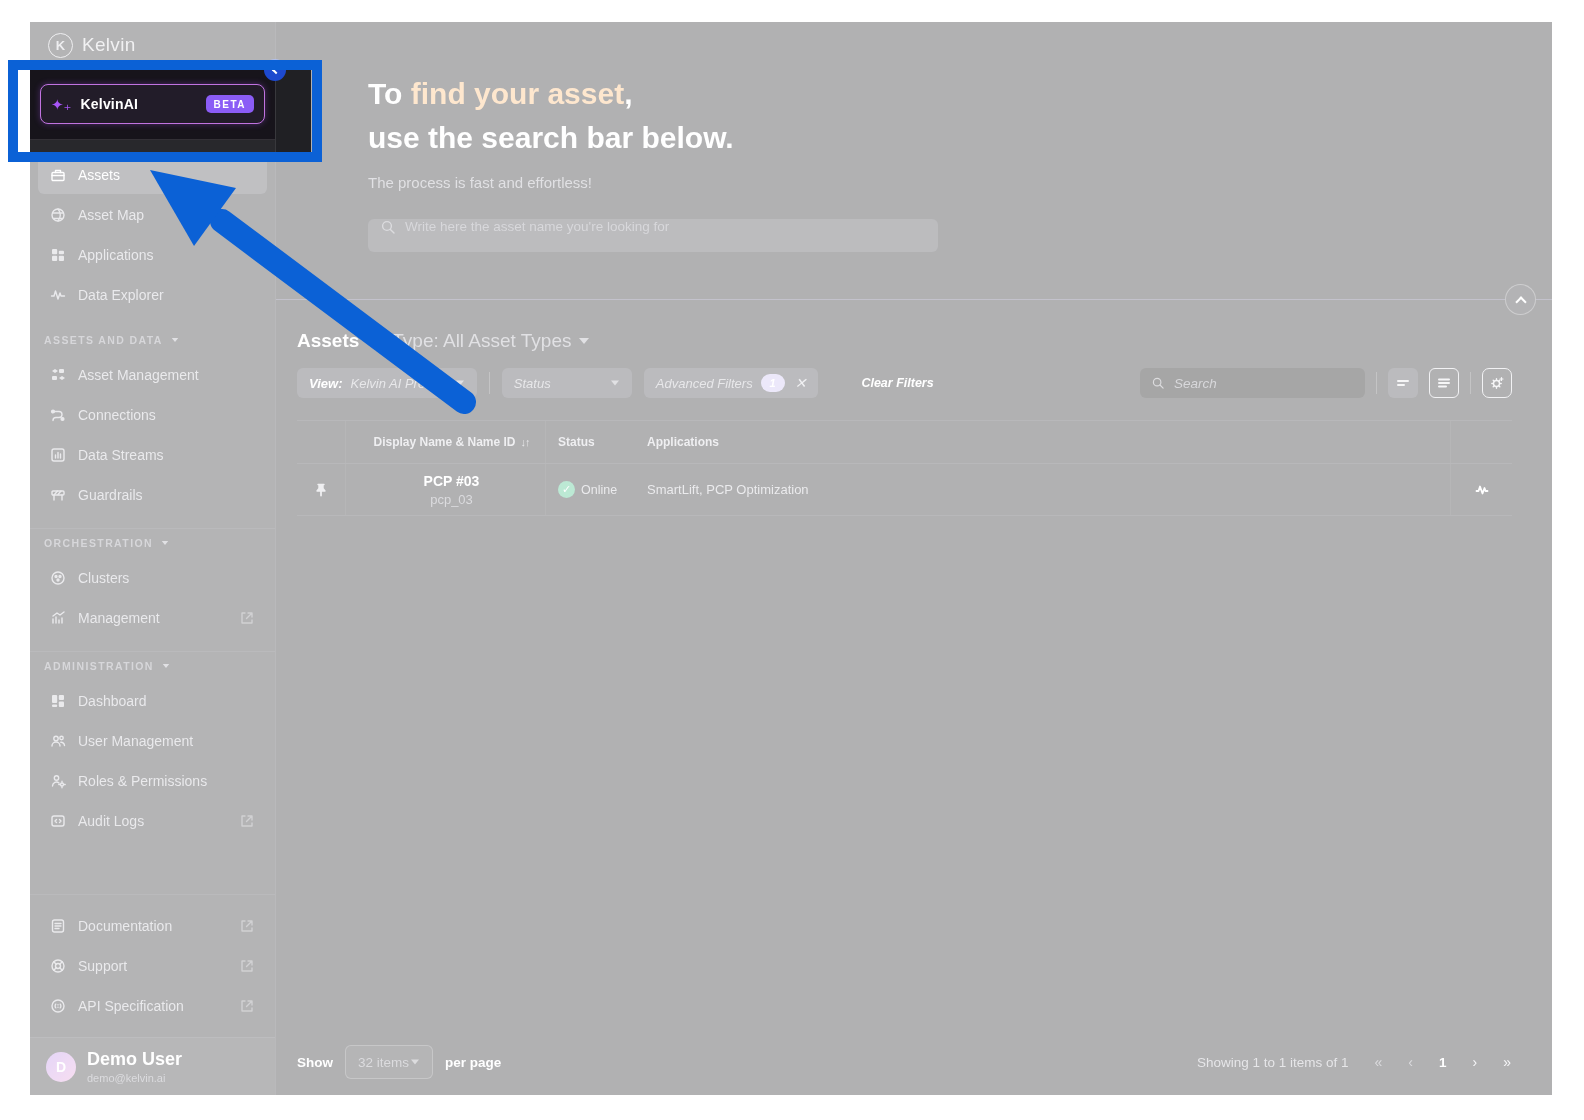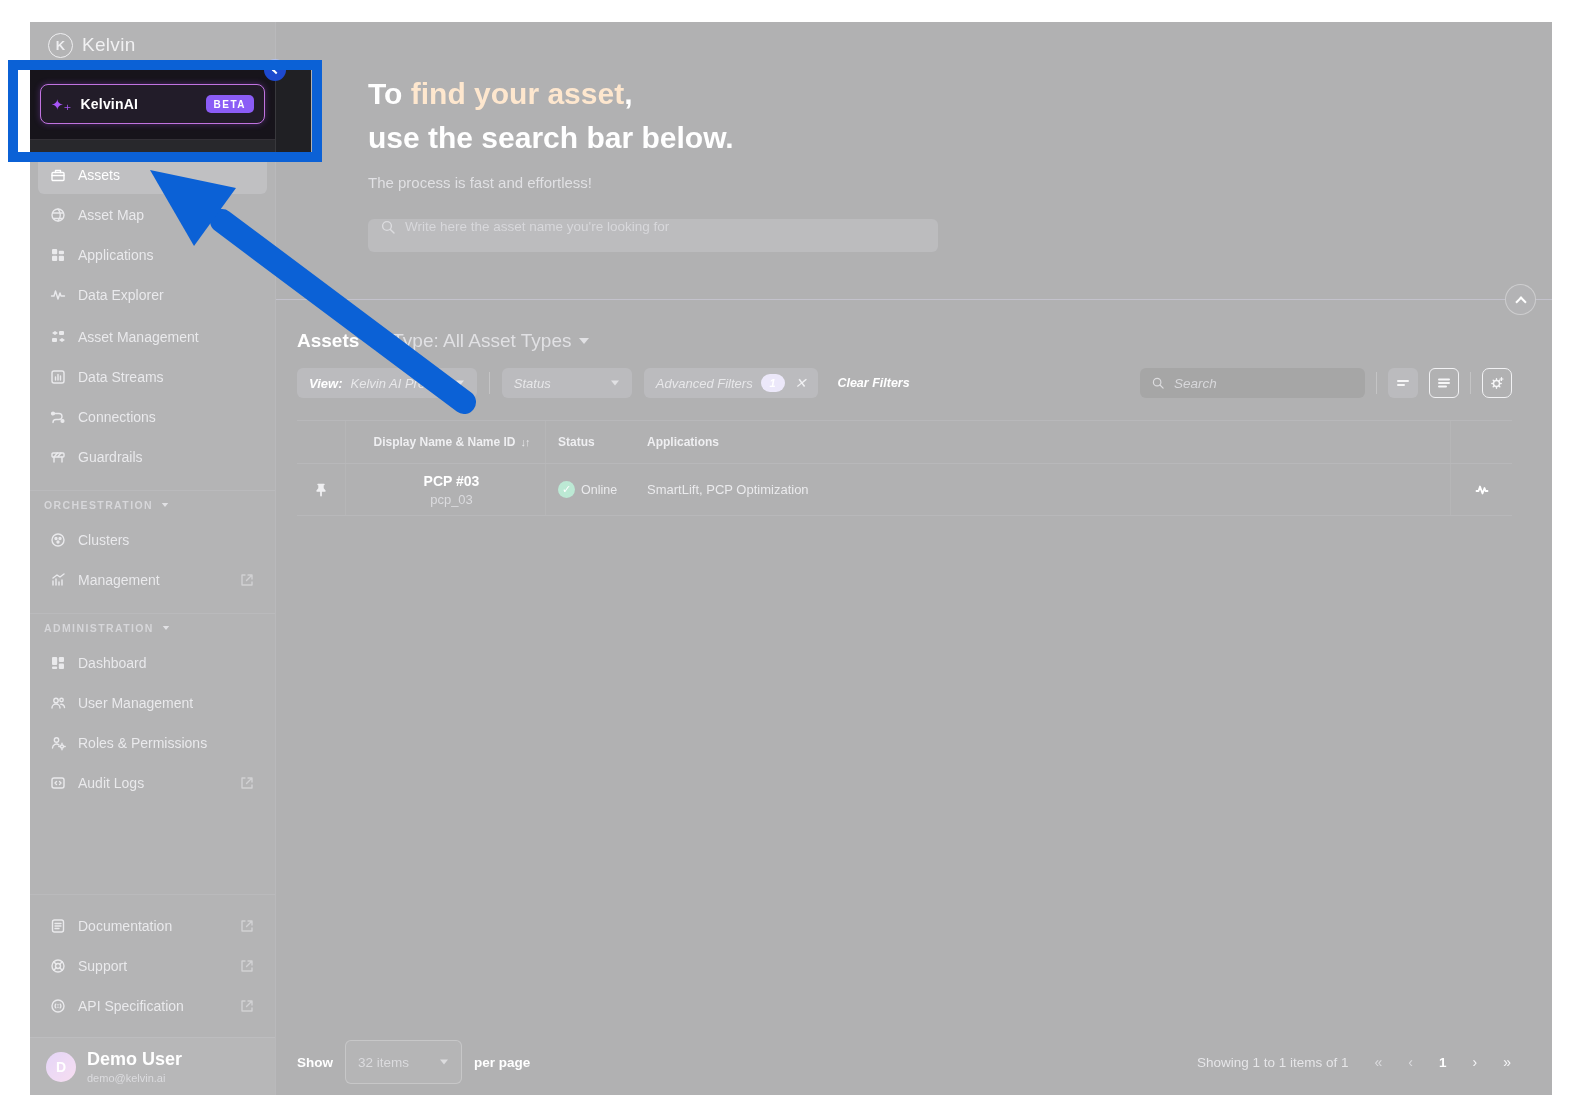--- a/index.html
+++ b/index.html
@@ -52,21 +52,21 @@
   .head-sep { color:#6e6e76; font-size:19px; }
   .type-filter { font-size:19px; color:#a9a9b1; display:flex; align-items:center; gap:8px; cursor:pointer; }
   .caret { width:0; height:0; border-left:5px solid transparent; border-right:5px solid transparent; border-top:6px solid #a9a9b1; display:inline-block; }
 
   .filter-row { display:flex; align-items:center; padding:16px 40px 0 21px; gap:12px;font-style:italic; }
   .chip { height:30px; background:#3e3e46; border-radius:6px; display:flex; align-items:center; gap:8px; padding:0 12px; font-size:13px; color:#bdbdc4; cursor:pointer; }
   .chip b { color:#fff; }
   .vsep { width:1px; height:22px; background:rgba(255,255,255,0.25); }
   .adv-badge { min-width:24px; height:18px; border-radius:9px; background:#c9bef0; color:#fff; font-size:11px; font-weight:bold; display:flex; align-items:center; justify-content:center; padding:0 4px; }
   .chip-x { color:#d4d4da; font-size:14px; margin-left:2px; cursor:pointer; }
-  .clear-filters { font-size:12.5px; font-weight:bold; color:#fff; margin-left:7px; cursor:pointer; }
+  .clear-filters { font-size:12.5px; font-weight:bold; color:#fff; margin-left:31px; cursor:pointer; }
   .fr-right { margin-left:auto; display:flex; align-items:center; gap:11px; }
   .mini-search { width:225px; height:30px; background:#000000; border-radius:6px; display:flex; align-items:center; gap:8px; padding:0 10px; }
   .tgl { width:30px; height:30px; border-radius:6px; display:flex; align-items:center; justify-content:center; background:#3e3e46; cursor:pointer; }
   .tgl.active { background:transparent; border:1.5px solid #d9d9de; }
   .gear-btn { width:30px; height:30px; border-radius:7px; border:1.5px solid #d9d9de; display:flex; align-items:center; justify-content:center; cursor:pointer; background:transparent; }
 
   .table { margin:22px 40px 0 21px; border-top:1px solid rgba(255,255,255,0.10); }
   .t-head, .t-row { display:flex; align-items:center; }
   .t-head { height:43px; border-bottom:1px solid rgba(255,255,255,0.10); font-size:12px; font-weight:bold; color:#d2d2d8; }
   .t-row { height:52px; border-bottom:1px solid rgba(255,255,255,0.10); font-size:13px; color:#c6c6cc; cursor:pointer;text-align:center; }
@@ -77,21 +77,21 @@
   .col-actions { width:62px; border-left:1px solid rgba(255,255,255,0.07); align-self:stretch; display:flex; align-items:center; justify-content:center; }
   .sort-glyph { font-size:11px; color:#bdbdc4; margin-left:5px; letter-spacing:-1px; }
   .row-name { font-size:14px; font-weight:bold; color:#fff; }
   .row-id { font-size:13px; color:#9a9aa2; margin-top:3px; }
   .ok-dot { width:17px; height:17px; border-radius:50%; background:#3fbf85; color:#fff; font-size:11px; display:flex; align-items:center; justify-content:center; }
   .status-text { font-size:12.5px; color:#c6c6cc; }
 
   .m-spacer { flex:1; }
   .m-footer { height:58px; display:flex; align-items:center; padding:0 41px 8px 21px; font-size:13.5px; }
   .m-footer b { color:#fff; font-weight:bold; }
-  .pp-select { margin:0 12px; height:44px; border:1px solid rgba(255,255,255,0.25); background:rgba(255,255,255,0.05); border-radius:6px; display:flex; align-items:center; gap:30px; padding:0 12px; color:#9a9aa2; cursor:pointer; }
+  .pp-select { margin:0 12px; height:34px; border:1px solid rgba(255,255,255,0.25); background:rgba(255,255,255,0.05); border-radius:6px; display:flex; align-items:center; gap:1px; padding:0 12px; color:#9a9aa2; cursor:pointer; }
   .pp-select .caret { border-top-color:#9a9aa2; transform:scale(.8); }
   .pager { margin-left:auto; display:flex; align-items:center; gap:26px; color:#b9b9c0; }
   .pg-btn { font-size:14px; color:#9a9aa2; cursor:pointer; }
   .pg-btn.fwd { color:#e8e8ec; }
   .pg-num { font-size:13.5px; font-weight:bold; color:#fff; cursor:pointer; }
 
   svg.ic { stroke:currentColor; fill:none; stroke-width:1.4; stroke-linecap:round; stroke-linejoin:round; }
 
   
   .scrim { position:absolute; left:30px; top:22px; width:1522px; height:1073px; overflow:hidden; pointer-events:none; z-index:5; }
@@ -150,44 +150,48 @@
         <span>Applications</span>
       </div>
       <div class="nav-item">
         <svg class="icon16 ic" viewBox="0 0 16 16">
             <path d="M1.5 9h2.5l1.5-5 2.5 8 2-6 1 3h3.5"></path>
           </svg>
         <span>Data Explorer</span>
       </div>
     </div>
 
+    <div class="section-title">
+      <span>ASSETS AND DATA</span>
+      <span class="caret" style="transform:scale(.65)"></span>
+    </div>
     <div class="nav" style="padding-top:0">
       <div class="nav-item">
         <svg class="icon16 ic" viewBox="0 0 16 16" style="fill:currentColor;stroke:none">
             <path d="M2 4l3-2 3 2-3 2z"></path>
             <rect x="9" y="2" width="5" height="4" rx="1"></rect>
             <rect x="2" y="9" width="5" height="4" rx="1"></rect>
             <path d="M9 11l3-2 3 2-3 2z"></path>
           </svg>
         <span>Asset Management</span>
       </div>
       <div class="nav-item">
         <svg class="icon16 ic" viewBox="0 0 16 16">
-            <rect x="2" y="2" width="12" height="12" rx="2"></rect>
-            <path d="M5.5 11V8M8 11V5.5M10.5 11V7"></path>
-          </svg>
-        <span>Data Streams</span>
-      </div>
-      <div class="nav-item">
-        <svg class="icon16 ic" viewBox="0 0 16 16">
             <path d="M3 4.5h6a3 3 0 0 1 0 6H6a3 3 0 0 0-3 3"></path>
             <circle cx="3" cy="4.5" r="1.4" style="fill:currentColor"></circle>
             <circle cx="12.5" cy="12" r="1.4" style="fill:currentColor"></circle>
           </svg>
         <span>Connections</span>
+      </div>
+      <div class="nav-item">
+        <svg class="icon16 ic" viewBox="0 0 16 16">
+            <rect x="2" y="2" width="12" height="12" rx="2"></rect>
+            <path d="M5.5 11V8M8 11V5.5M10.5 11V7"></path>
+          </svg>
+        <span>Data Streams</span>
       </div>
       <div class="nav-item">
         <svg class="icon16 ic" viewBox="0 0 16 16">
             <rect x="2" y="4" width="12" height="4" rx="1"></rect>
             <path d="M4 8v5M12 8v5M4.5 7.5l3-3.5M8 7.5l3-3.5"></path>
           </svg>
         <span>Guardrails</span>
       </div>
     </div>
 

